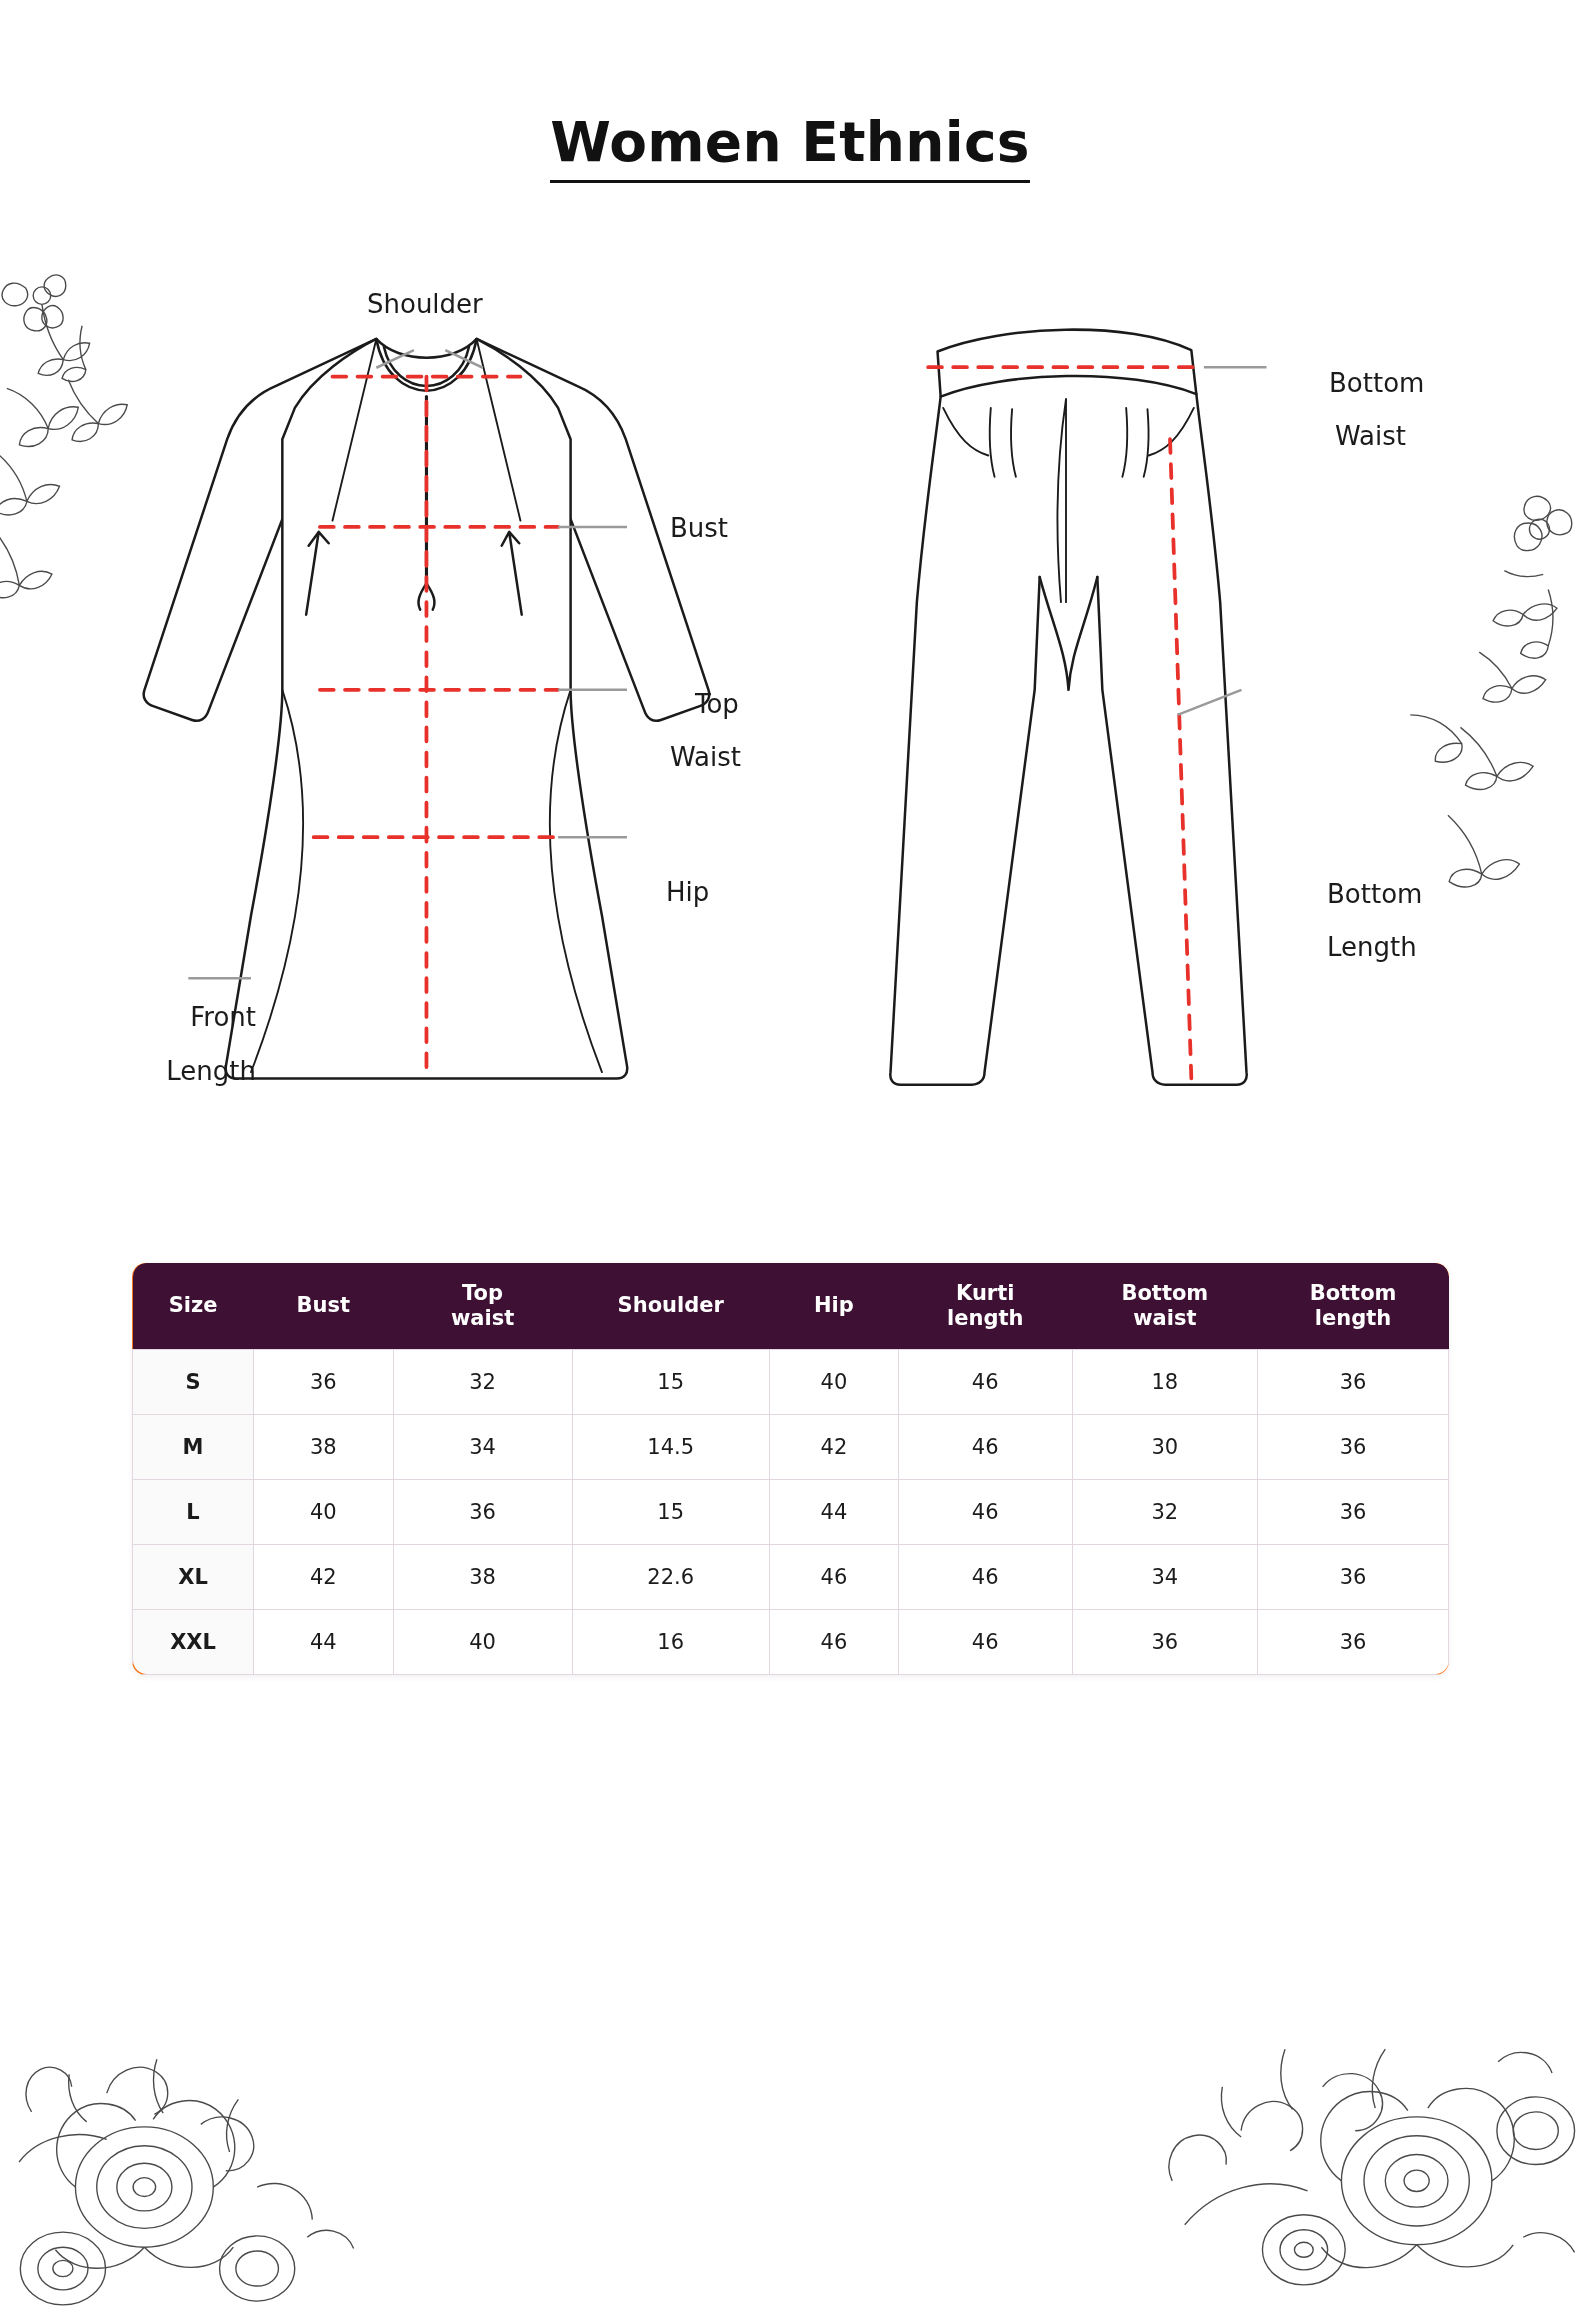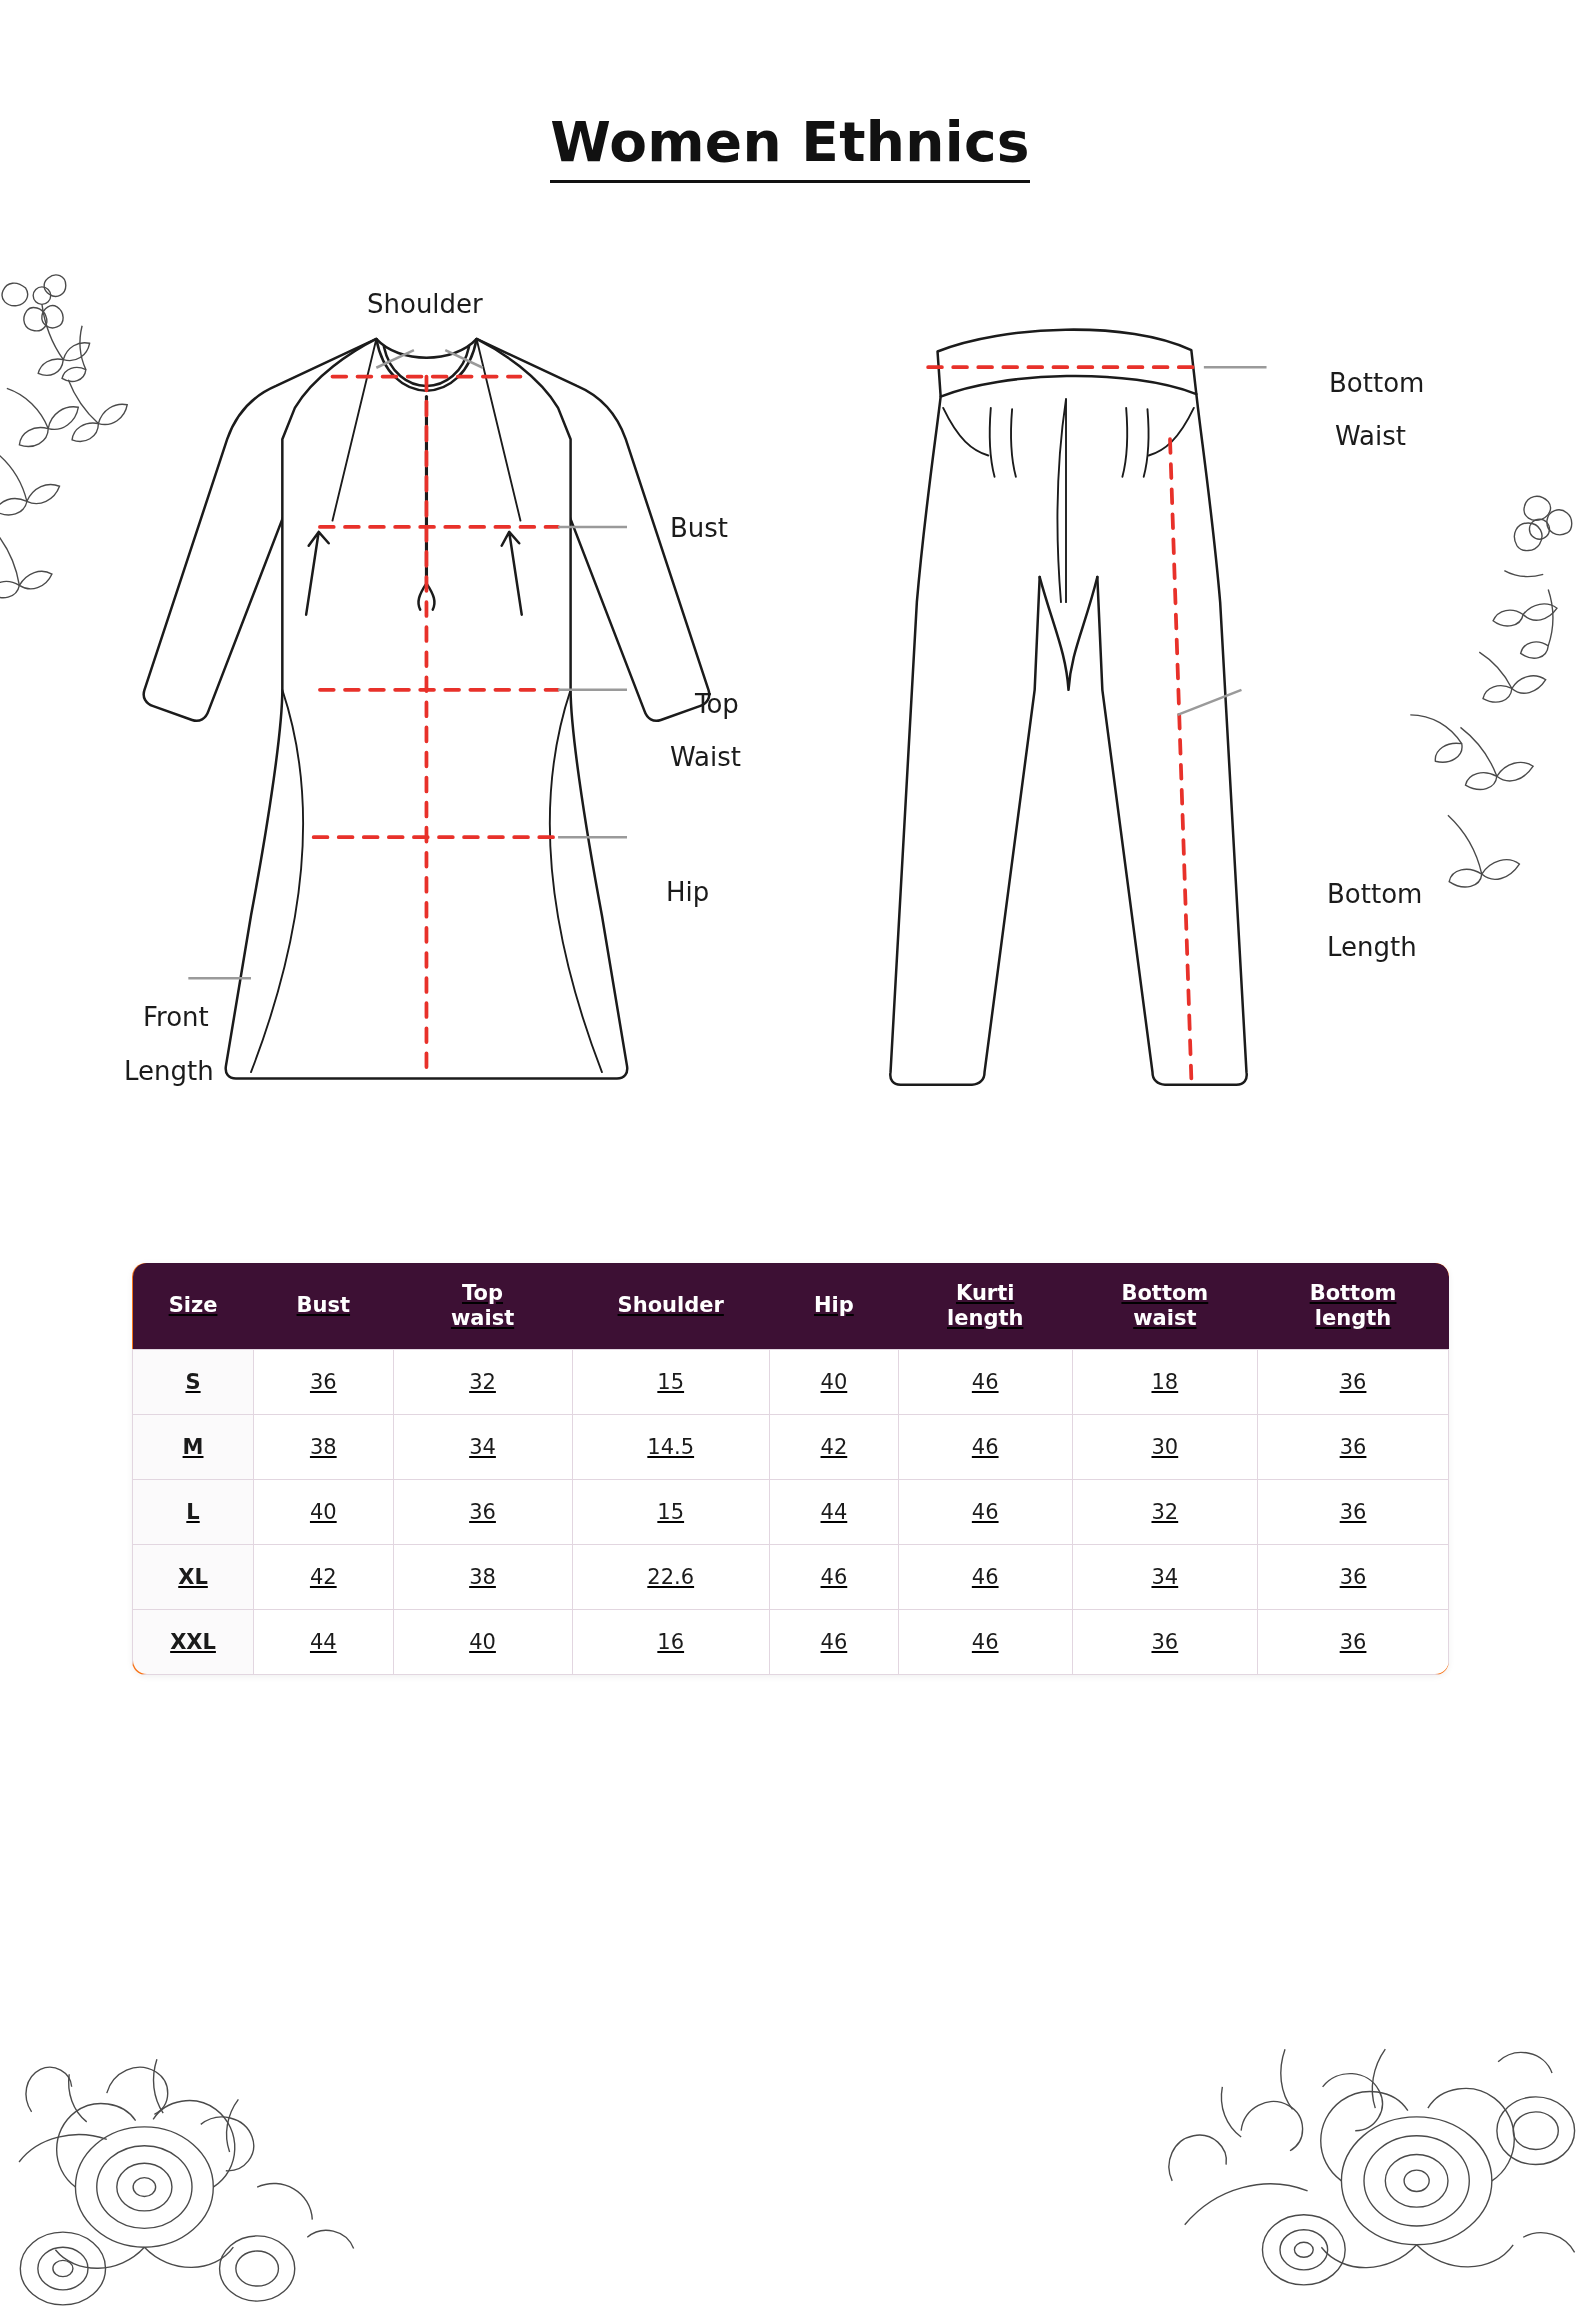--- a/index.html
+++ b/index.html
@@ -48,33 +48,32 @@
     height: 978px;
   }
 
   .label {
     position: absolute;
     font-size: 26px;
     color: #1b1b1b;
     line-height: 1.15;
     font-family: "DejaVu Sans", sans-serif;
   }
-  .label.right { text-align: left; }
+  .label.right { text-align: right; }
 
   
   .table-wrap {
     position: absolute;
     top: 1263px;
     left: 132px;
     width: 1317px;
     border-radius: 14px;
     overflow: hidden;
     box-shadow: 0 1.3px 6.3px rgba(0,0,0,0.06);
     background: #f97316;
-    text-decoration: underline;
   }
   table {
     border-collapse: collapse;
     width: 100%;
     table-layout: fixed;
   }
   thead th {
     background: #3d1034;
     color: #ffffff;
     font-size: 21px;

